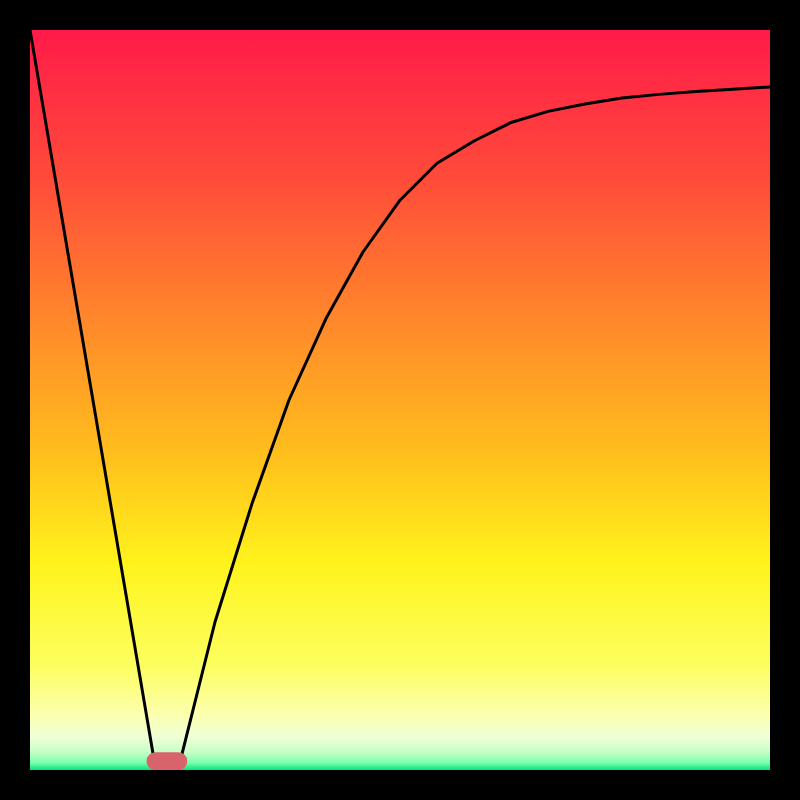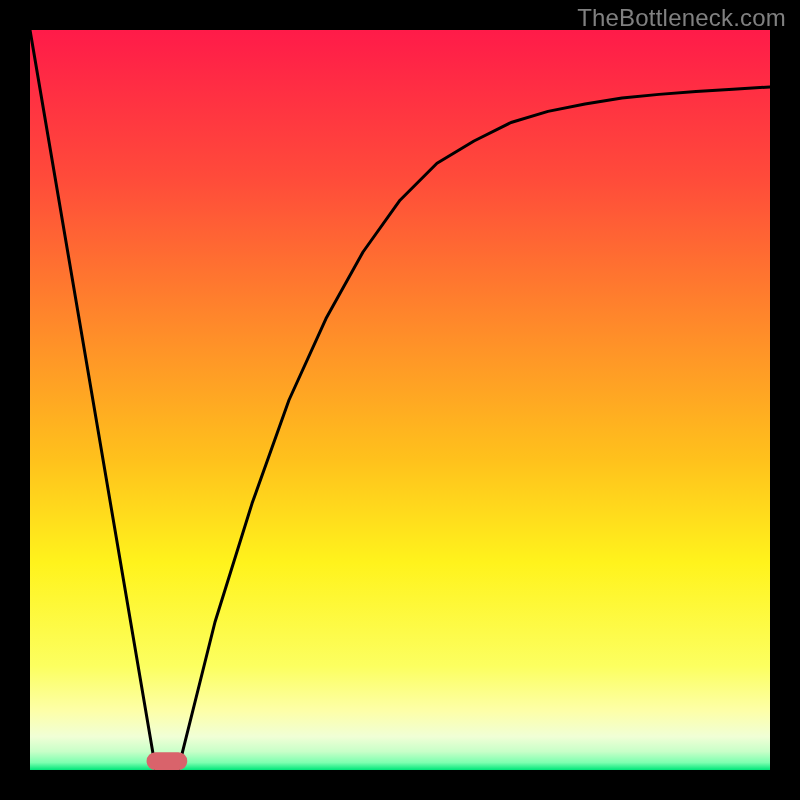--- a/index.html
+++ b/index.html
@@ -37,21 +37,20 @@
     color: #808080;
     font-size: 24px;
     letter-spacing: 0.2px;
     font-weight: 400;
   }
 </style>
 </head>
 <body>
 
 <div class="frame">
-  <div class="watermark">TheBottleneck.com</div>
   <div class="plot-area">
     <svg id="chart-svg" width="740" height="740" viewBox="0 0 740 740">
         <defs>
           <linearGradient id="bg-grad" x1="0" y1="0" x2="0" y2="1">
             <stop offset="0%" stop-color="#ff1b49"></stop>
             <stop offset="20%" stop-color="#ff4b3a"></stop>
             <stop offset="40%" stop-color="#ff8a2a"></stop>
             <stop offset="57.99999999999999%" stop-color="#ffc11c"></stop>
             <stop offset="72%" stop-color="#fff31c"></stop>
             <stop offset="86%" stop-color="#fcff60"></stop>

